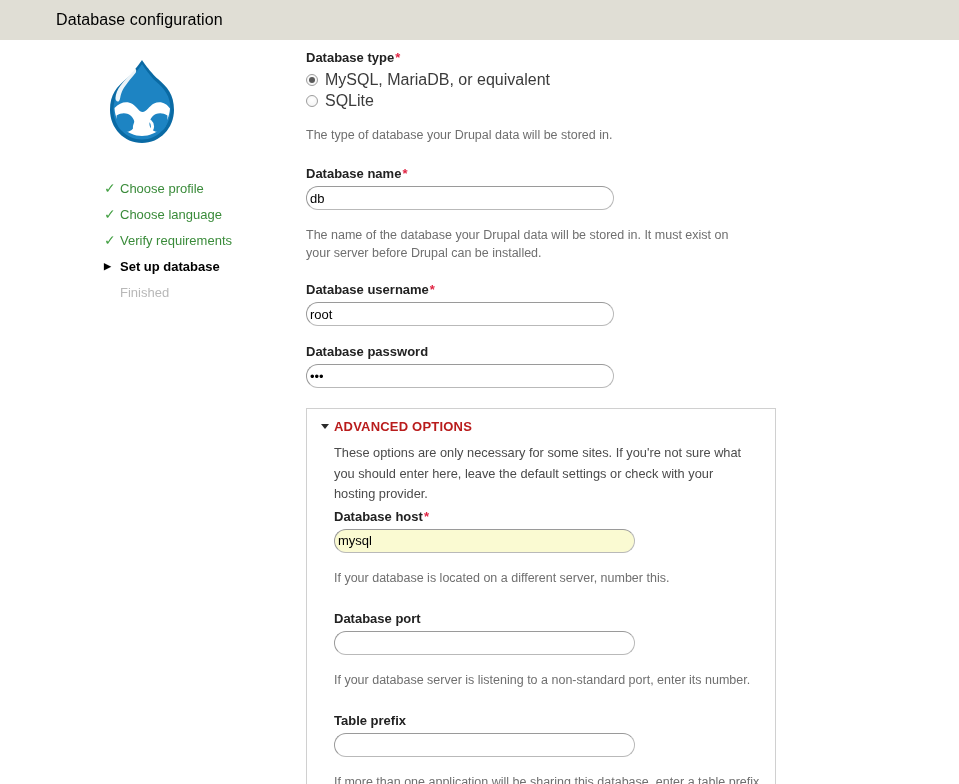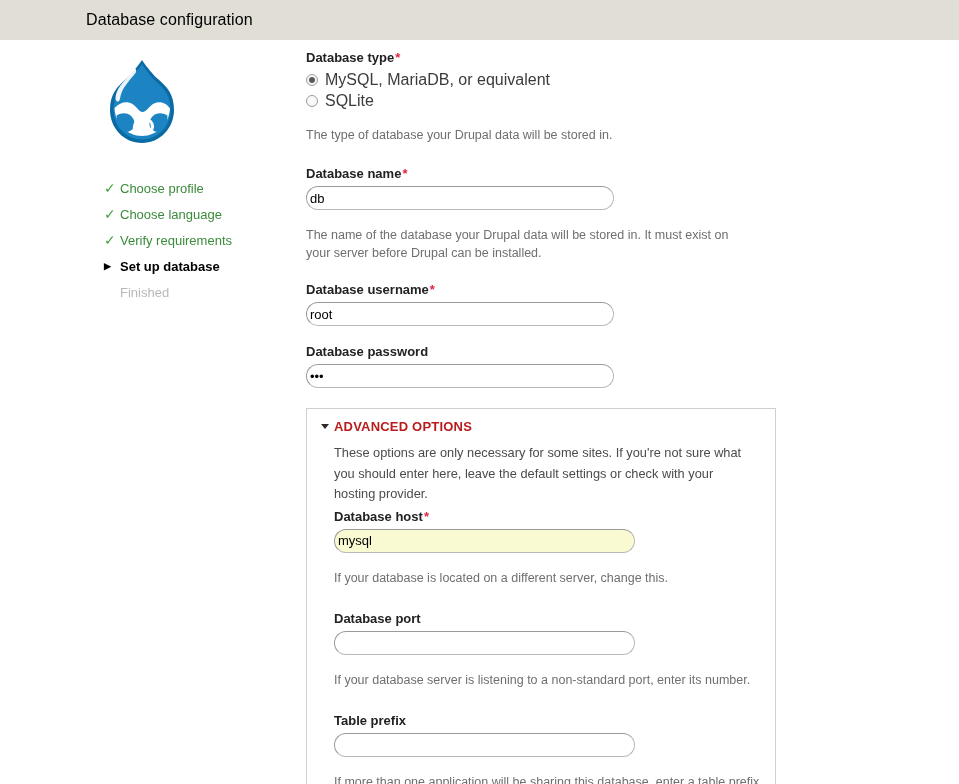--- a/index.html
+++ b/index.html
@@ -15,21 +15,21 @@
     color: #333333;
     overflow: hidden;
   }
 
   
   .page-header {
     height: 40px;
     background: #e0ded5;
     display: flex;
     align-items: center;
-    padding-left: 86px;
+    padding-left: 56px;
     box-sizing: border-box;
   }
   .page-header h1 {
     margin: 0;
     font-size: 16px;
     font-weight: normal;
     color: #000000;
     letter-spacing: 0.1px;
   }
 
@@ -293,21 +293,21 @@
         <span>ADVANCED OPTIONS</span>
       </div>
       <div class="advanced-inner">
         <p class="advanced-intro">These options are only necessary for some sites. If you're not sure what you should enter here, leave the default settings or check with your hosting provider.</p>
 
         <div class="form-item">
           <label class="field-label">
             <span>Database host</span><span class="req">*</span>
           </label>
           <input class="text narrow highlight" type="text" value="mysql" style="">
-          <div class="description">If your database is located on a different server, change this.</div>
+          <div class="description">If your database is located on a different server, number this.</div>
         </div>
 
         <div class="form-item" style="margin-top:24px;">
           <label class="field-label">
             <span>Database port</span>
           </label>
           <input class="text narrow" type="text" value="" style="">
           <div class="description">If your database server is listening to a non-standard port, enter its number.</div>
         </div>
 

